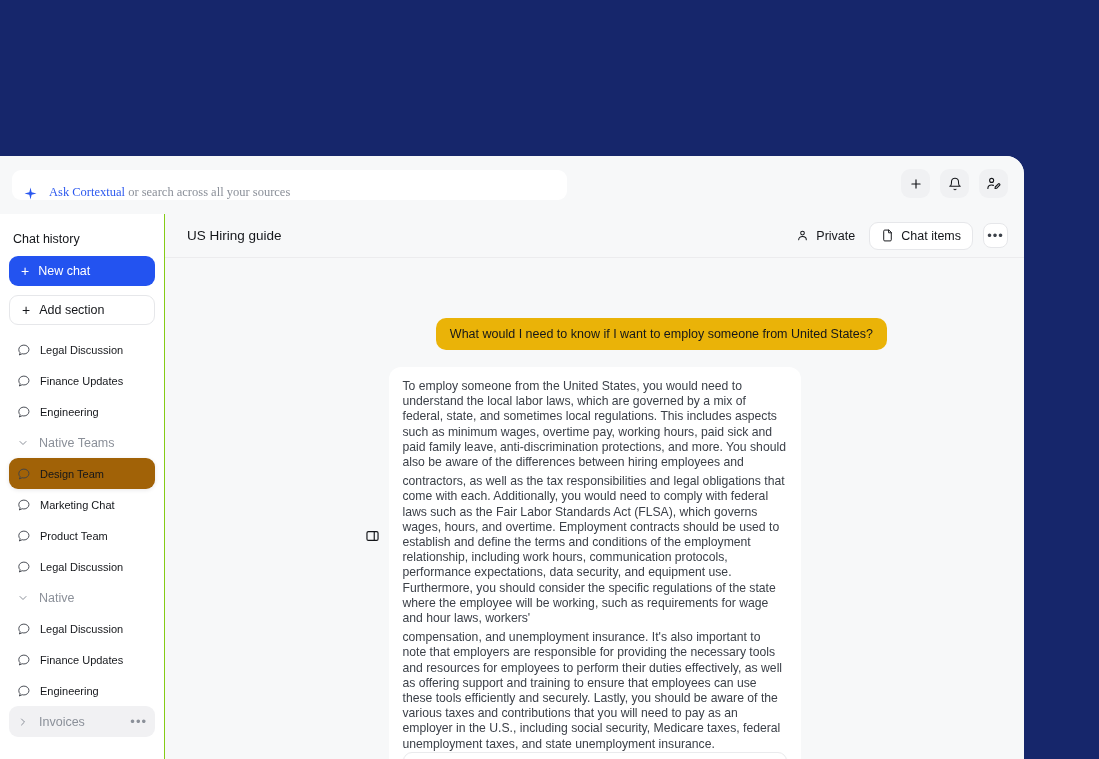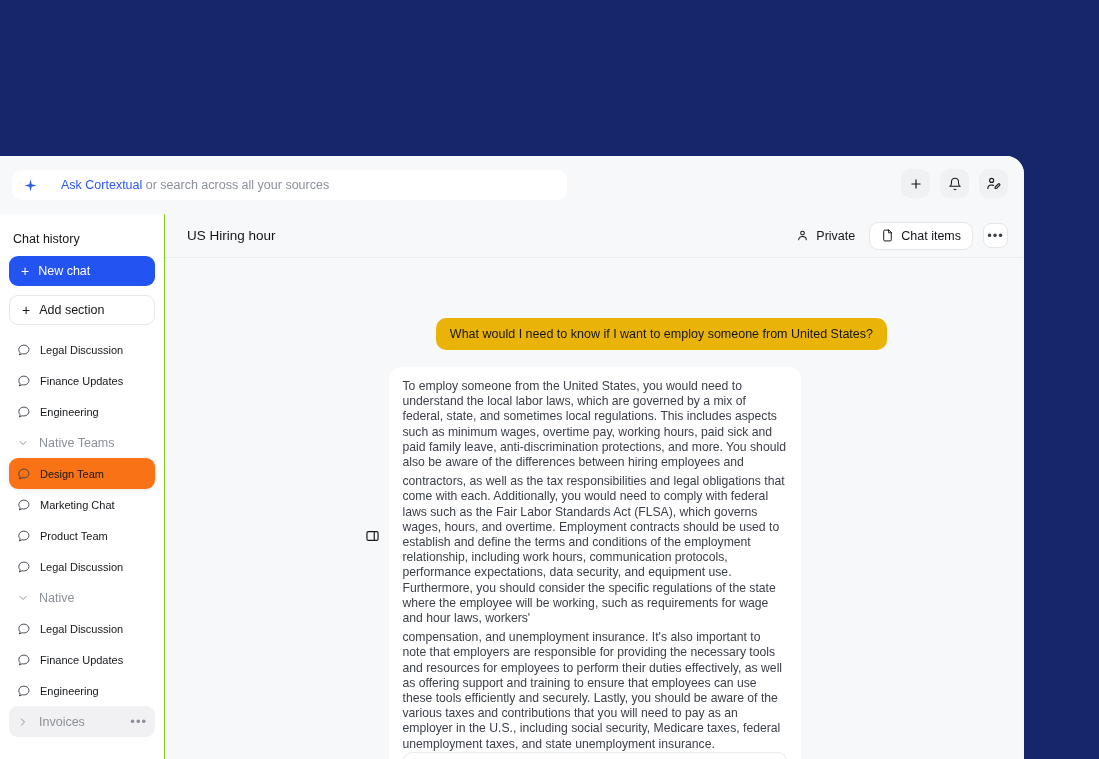--- a/index.html
+++ b/index.html
@@ -34,24 +34,25 @@
     background: #f7f8f9;
     display: flex;
     align-items: center;
     padding: 0 14px 0 8px;
   }
   #search-field {
     margin-left: 4px;
     width: 555px; height: 30px;
     background: #ffffff;
     border-radius: 9px;
-    display: flex; align-items: center;
+    display: flex; align-items: flex-end;
     padding: 0 12px;
-    gap: 24px;
+    gap: 12px;
     cursor: text;
+    font-family: Liberation Serif, serif;
   }
   .sparkle { flex: none; width: 13px; height: 13px; display:block; }
   #search-text { font-size: 12.5px; white-space: nowrap; }
   #search-text .accent { color: #2b58ef; }
   #search-text .muted  { color: #8b9099; }
 
   #topbar-actions {
     position: absolute; right: 16px; top: 13px;
     display: flex; gap: 10px;
   }
@@ -110,21 +111,21 @@
   .nav-item {
     height: 31px;
     display: flex; align-items: center;
     gap: 9px;
     padding: 0 8px;
     border-radius: 9px;
     font-size: 11px;
     color: #14161a;
     cursor: pointer;
   }
-  .nav-item.hovered { box-shadow: 0 1px 4px rgba(16,24,40,.10); background:#f97316; }
+  .nav-item.hovered { box-shadow: 0 1px 4px rgba(16,24,40,.10); background:#a16207; }
   .nav-item .chat-ico { flex: none; }
   .group-head {
     height: 31px;
     display: flex; align-items: center;
     gap: 10px;
     padding: 0 8px;
     font-size: 12.5px;
     color: #8b9099;
     cursor: pointer;
     border-radius: 9px;
@@ -355,21 +356,21 @@
             </svg>
             <span>Invoices</span>
             <span class="dots">•••</span>
           </div>
         </div>
     </div>
 
     <div id="main">
 
       <div id="main-header">
-        <div id="page-title">US Hiring hour</div>
+        <div id="page-title">US Hiring guide</div>
 
         <div id="header-actions">
           <div class="hdr-plain">
             <svg width="13" height="13" viewBox="0 0 24 24" fill="none" stroke="#14161a" stroke-width="1.9" stroke-linecap="round" stroke-linejoin="round">
               <circle cx="12" cy="7.5" r="3.4"></circle>
               <path d="M5 20c0-3.6 3.1-6 7-6s7 2.4 7 6"></path>
             </svg>
             <span>Private</span>
           </div>
 

